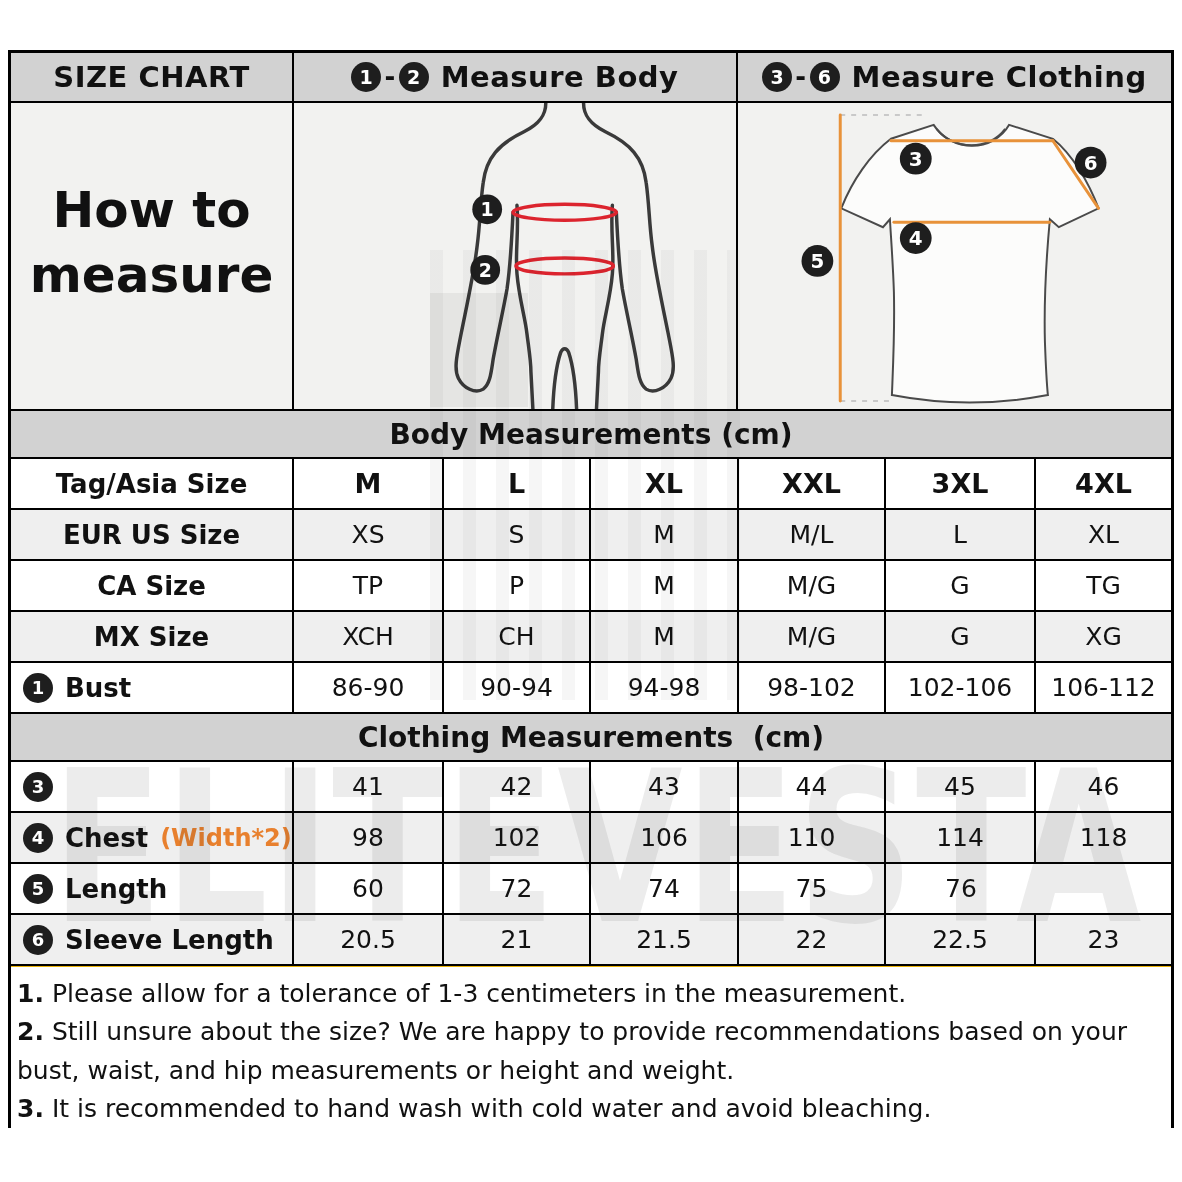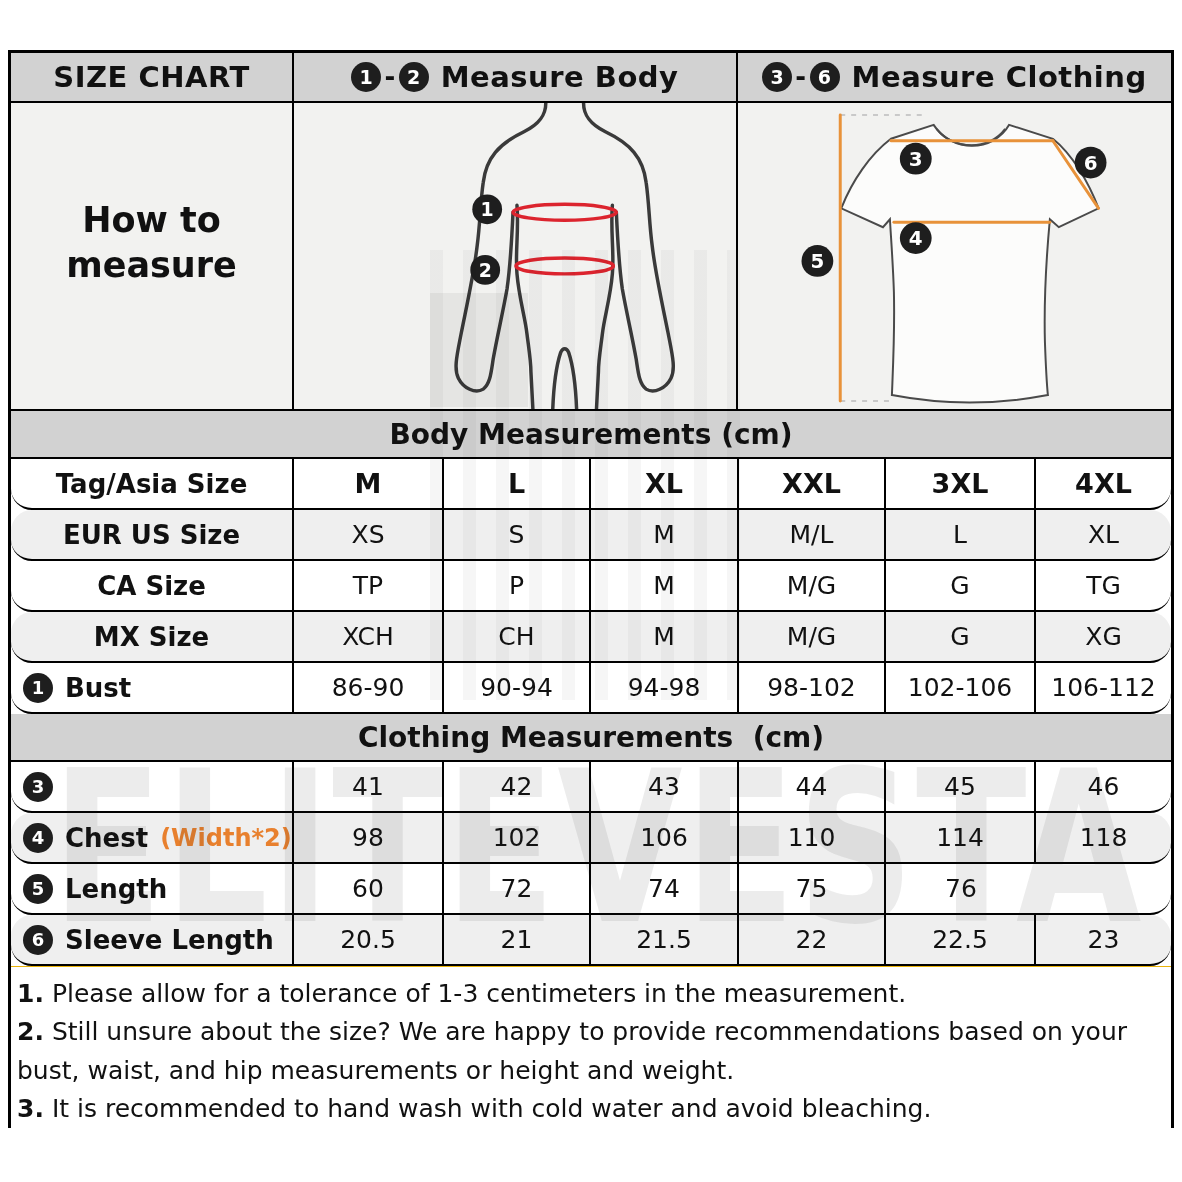--- a/index.html
+++ b/index.html
@@ -27,33 +27,33 @@
   }
   .badge.md{width:30px;height:30px;font-size:19px;}
   .badge.sm{width:30px;height:30px;font-size:18px;}
   
   .diagram-row{
     display:grid;grid-template-columns:283px 444px auto;height:308px;flex:0 0 auto;
     background:#f2f2f0;border-bottom:2px solid #000;box-sizing:border-box;
   }
   .how-to{
     display:flex;align-items:center;justify-content:center;text-align:center;
-    font-weight:bold;font-size:35px;line-height:1.3;padding:0 24px 26px 24px;
+    font-weight:bold;font-size:50px;line-height:1.3;padding:0 24px 26px 24px;
   }
   .dcell{position:relative;overflow:hidden;}
   .dcell svg{display:block;width:100%;height:100%;}
   
   .band{
     height:48px;flex:0 0 auto;background:#d2d2d2;border-bottom:2px solid #000;box-sizing:border-box;
     display:flex;align-items:center;justify-content:center;font-weight:bold;font-size:28px;white-space:pre;
   }
   
   .mrow{
     display:grid;grid-template-columns:283px 150px 147px 148px 147px 150px auto;
-    height:51px;flex:0 0 auto;border-bottom:2px solid #000;background:#fff;box-sizing:border-box;border-radius:21px;
+    height:51px;flex:0 0 auto;border-bottom:2px solid #000;background:#fff;box-sizing:border-box;
   }
   .mrow.shade{background:#efefef;}
   .cell{display:flex;align-items:center;justify-content:center;font-size:25px;border-right:2px solid #000;box-sizing:border-box;}
   .cell:last-child{border-right:none;}
   .cell.label{font-weight:bold;font-size:26px;gap:12px;}
   .cell.label.has-badge{justify-content:flex-start;padding-left:12px;}
   .mrow.boldvals .cell.val{font-weight:bold;font-size:27px;}
   .suffix{color:#e8802e;font-weight:bold;font-size:24px;text-align:right;}
   
   .notes{flex:1 1 auto;border-top:1px solid #eab308;background:#fff;padding:8px 12px 0 6px;font-size:25px;line-height:1.53;}

